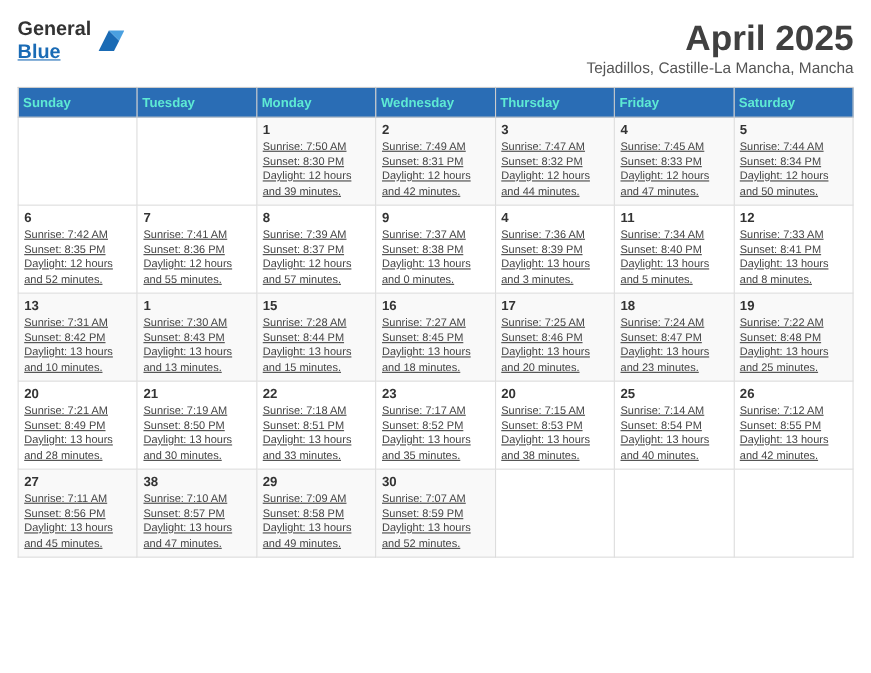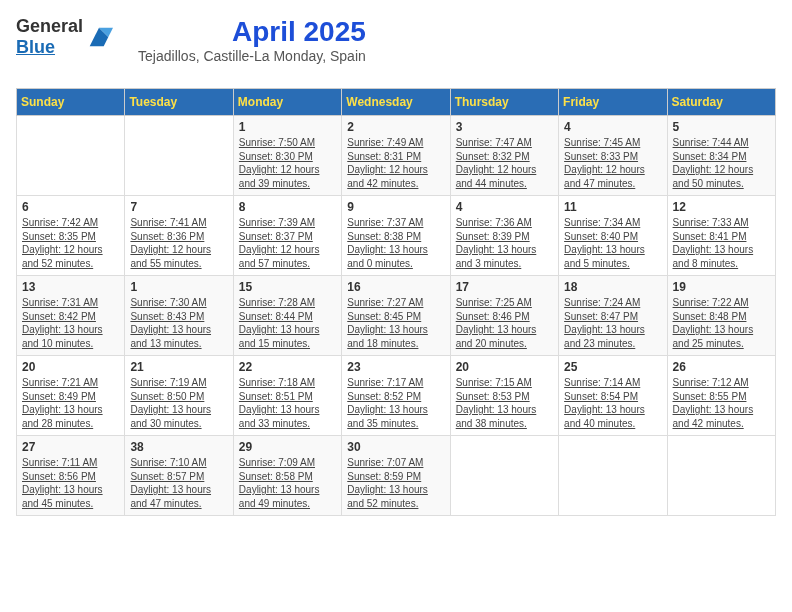--- a/index.html
+++ b/index.html
@@ -5,23 +5,23 @@
     * { box-sizing: border-box; margin: 0; padding: 0; }
     body {
       font-family: Arial, sans-serif;
       background: #fff;
       width: 792px;
       min-height: 612px;
       padding: 16px;
     }
     .header-area {
       display: flex;
-      justify-content: flex-start;
+      justify-content: space-between;
       align-items: flex-start;
-      margin-bottom: 24px;
+      margin-bottom: 10px;
       gap: 25px;
     }
     .logo {
       display: flex;
       align-items: center;
     }
     .logo-text-general {
       font-size: 18px;
       font-weight: bold;
       color: #333;
@@ -34,36 +34,36 @@
     }
     .logo-icon {
       width: 28px;
       height: 28px;
       margin-left: 2px;
     }
     .title-area {
       text-align: right;
     }
     .month-title {
-      font-size: 28px;
-      font-weight: bold;
-      color: #1d4ed8;
+      font-size: 32px;
+      font-weight: bold;
+      color: #404040;
     }
     .location-title {
       font-size: 14px;
       color: #555;
     }
     table {
       width: 100%;
       border-collapse: collapse;
       table-layout: fixed;
     }
     thead tr th {
       background-color: #2a6db5;
-      color: #fde047;
+      color: #5eead4;
       font-size: 12px;
       font-weight: bold;
       padding: 6px 4px;
       text-align: left;
       border: 1px solid #ccc;
     }
     tbody tr td {
       vertical-align: top;
       border: 1px solid #ddd;
       padding: 4px 5px;
@@ -100,21 +100,21 @@
       <span class="logo-text-general">General</span><br>
       <span class="logo-text-blue">Blue</span>
     </div>
     <svg class="logo-icon" viewBox="0 0 30 30">
       <polygon points="5,25 15,5 25,15 20,25" fill="#1a6bb5"></polygon>
       <polygon points="15,5 25,15 30,5" fill="#4aa0e0"></polygon>
     </svg>
   </div>
   <div class="title-area">
     <div class="month-title">April 2025</div>
-    <div class="location-title">Tejadillos, Castille-La Monday, Spain</div>
+    <div class="location-title">Tejadillos, Castille-La Mancha, Mancha</div>
   </div>
 </div>
 
 <table>
   <thead>
     <tr>
     <th>Sunday</th>
         <th>Tuesday</th>
         <th>Monday</th>
         <th>Wednesday</th>

